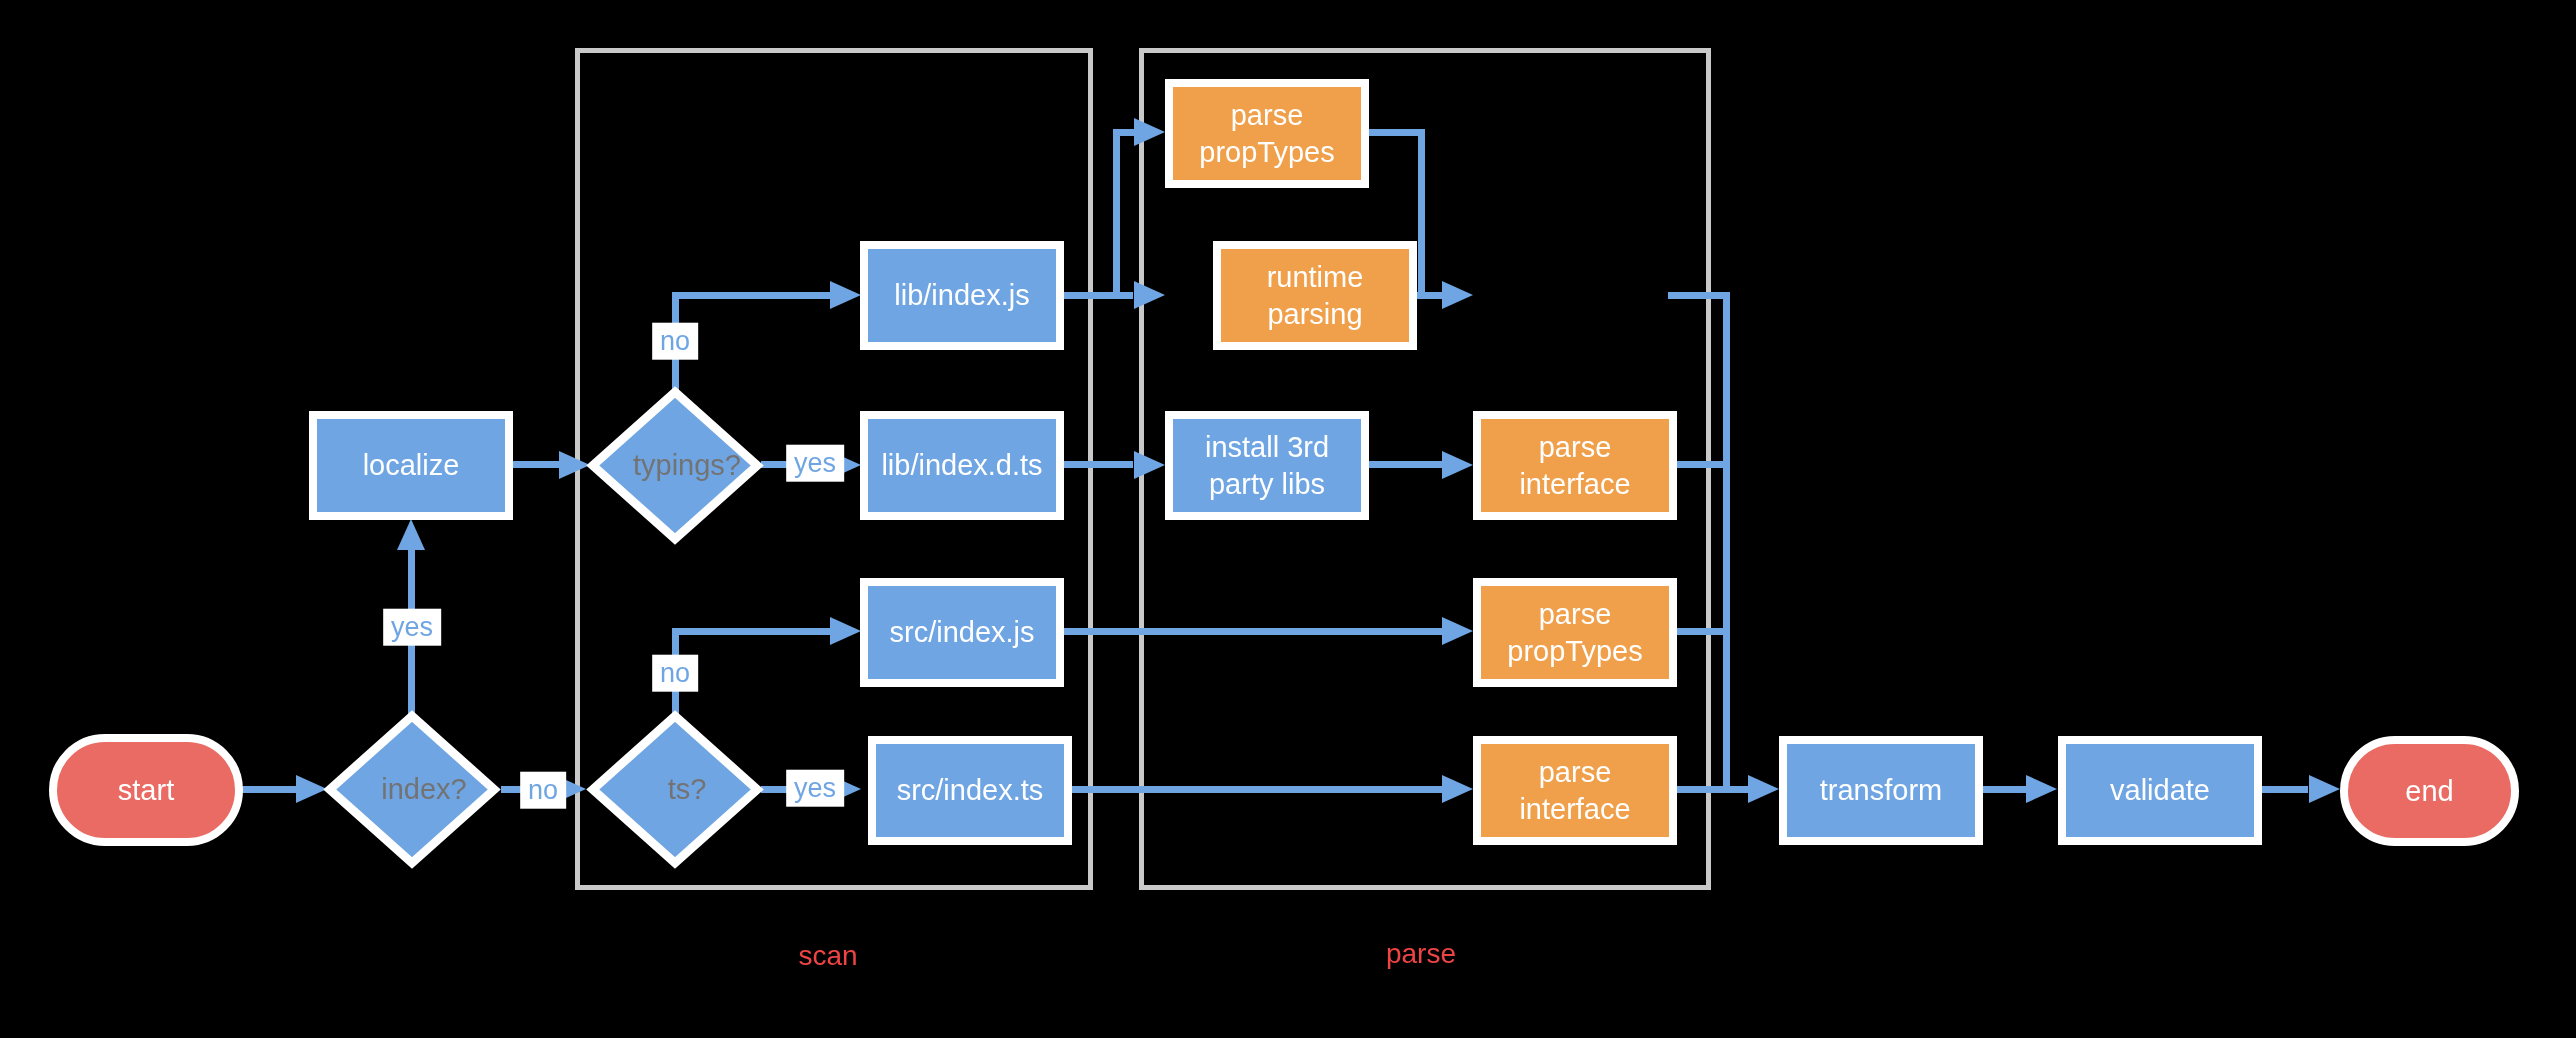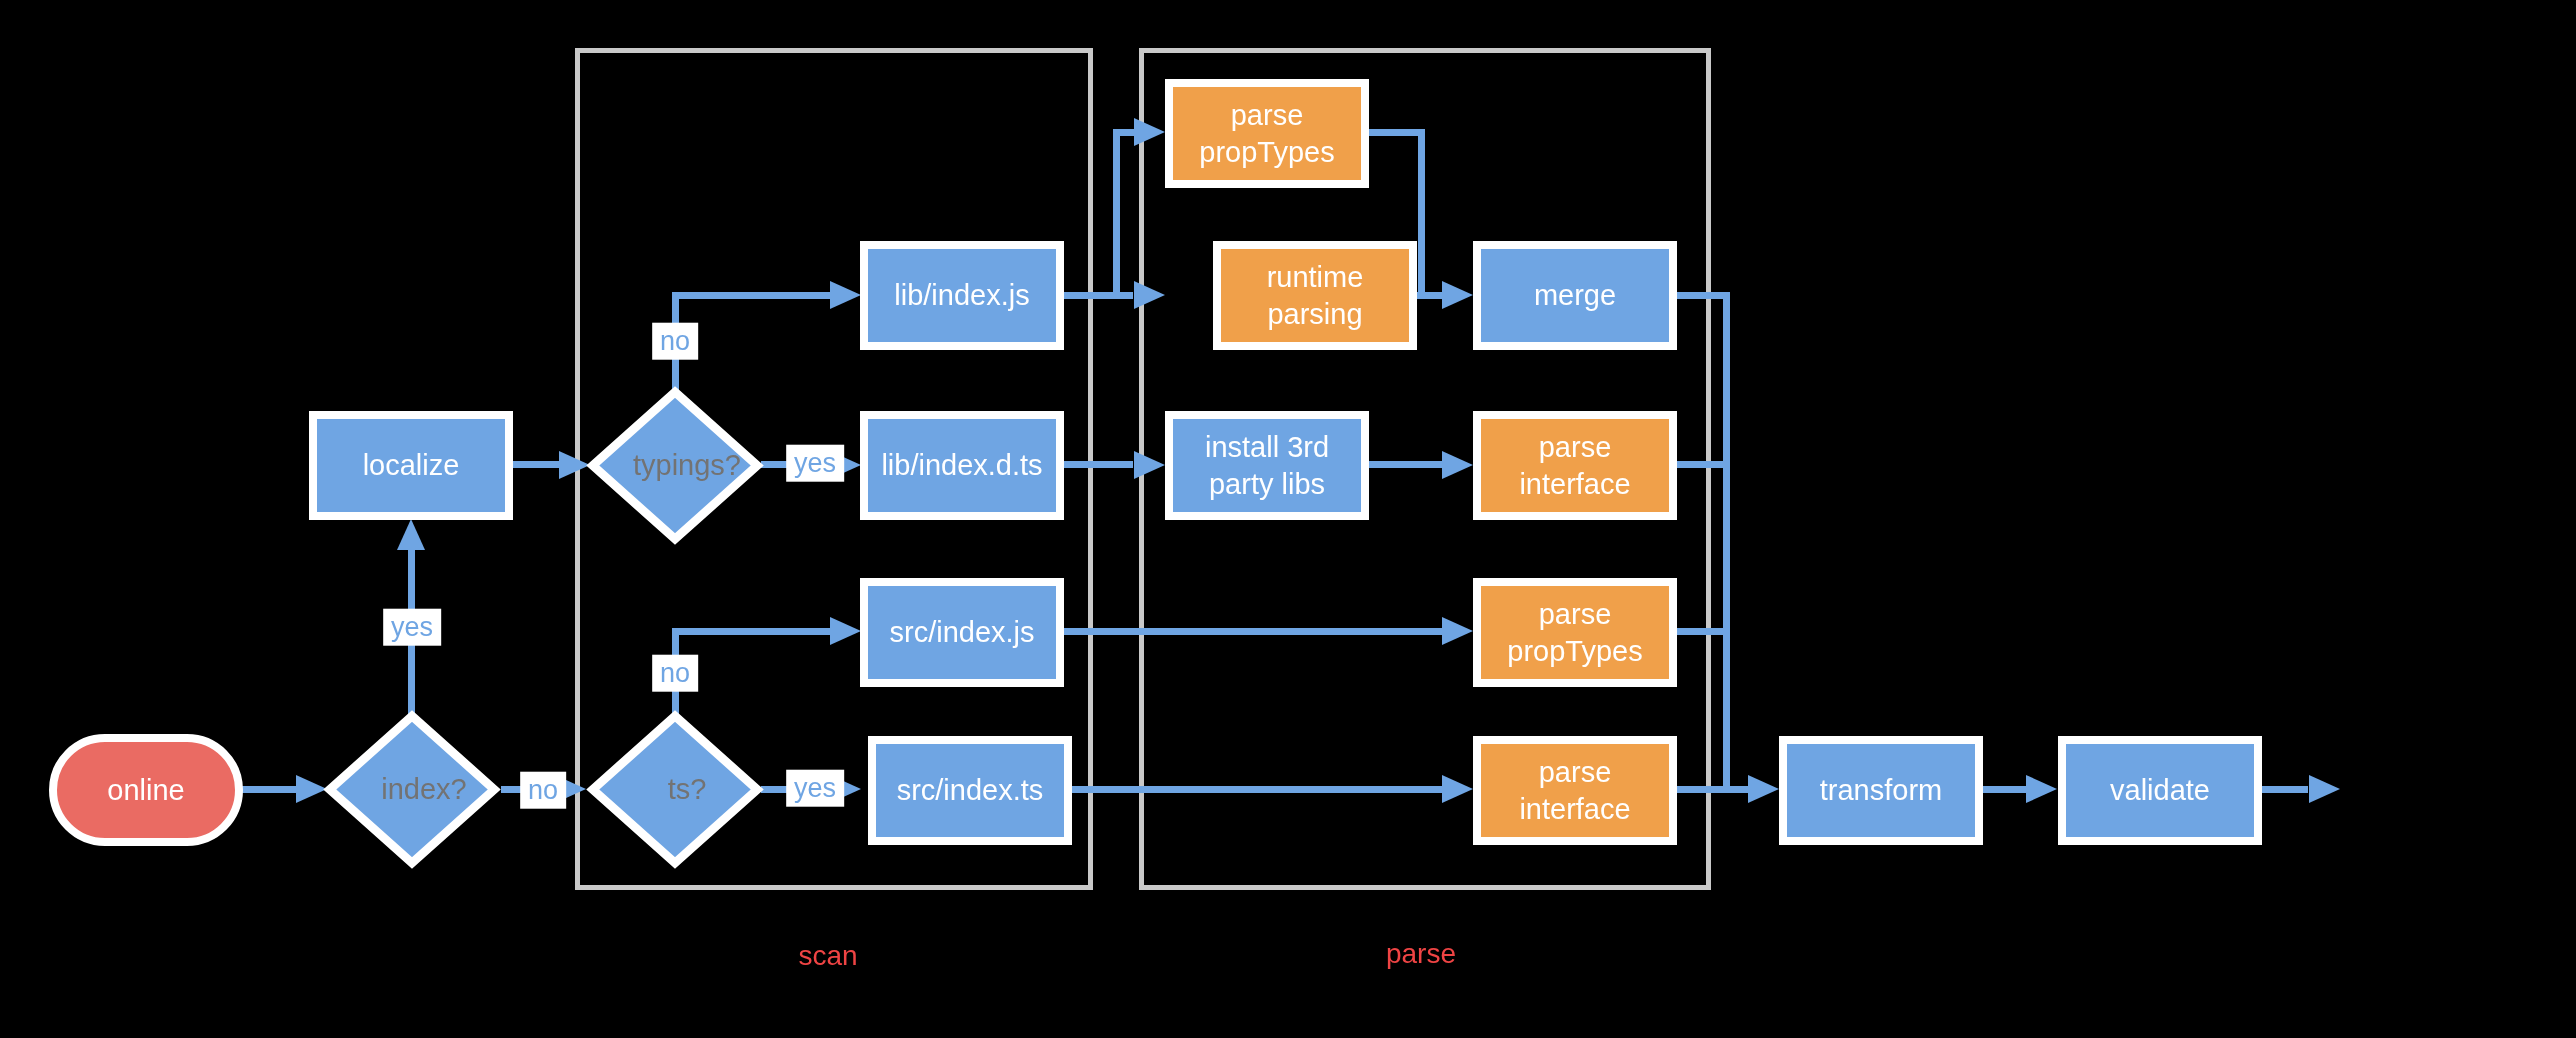--- a/index.html
+++ b/index.html
@@ -113,21 +113,22 @@
   <div class="ln" style="left:2252px;top:786px;width:56px;height:6.8px;"></div>
   <div class="ar" style="left:2309px;top:775px;"></div>
 
   <div class="elabel" style="left:543px;top:790px;">no</div>
   <div class="elabel" style="left:412px;top:627px;">yes</div>
   <div class="elabel" style="left:675px;top:341px;">no</div>
   <div class="elabel" style="left:815px;top:463px;">yes</div>
   <div class="elabel" style="left:675px;top:673px;">no</div>
   <div class="elabel" style="left:815px;top:788px;">yes</div>
 
-  <div class="node pill pill-start">online</div>
+  <div class="node pill pill-start">start</div>
+  <div class="node pill pill-end">end</div>
 
   <div class="decision" style="left:323px;top:710px;">
     <svg width="178" height="159" viewBox="0 0 184 164">
       <polygon points="92,6 177,82 92,158 7,82" fill="#6fa5e3" stroke="#ffffff" stroke-width="9"></polygon>
     </svg>
     <div class="dlabel">index?</div>
   </div>
   <div class="decision" style="left:586px;top:386px;">
     <svg width="178" height="159" viewBox="0 0 184 164">
       <polygon points="92,6 177,82 92,158 7,82" fill="#6fa5e3" stroke="#ffffff" stroke-width="9"></polygon>
@@ -141,21 +142,20 @@
     <div class="dlabel">ts?</div>
   </div>
 
   <div class="node proc" style="left:309px;top:411px;">localize</div>
   <div class="node proc" style="left:860px;top:241px;">lib/index.js</div>
   <div class="node proc" style="left:860px;top:411px;">lib/index.d.ts</div>
   <div class="node proc" style="left:860px;top:578px;">src/index.js</div>
   <div class="node proc" style="left:860px;top:736px;margin-left:8px;">src/index.ts</div>
   <div class="node proc" style="left:1165px;top:411px;">install 3rd
 party libs</div>
-  <div class="node proc" style="left:1473px;top:241px;">merge</div>
   <div class="node proc" style="left:1779px;top:736px;">transform</div>
   <div class="node proc" style="left:2058px;top:736px;">validate</div>
 
   <div class="node op" style="left:1165px;top:79px;">parse
 propTypes</div>
   <div class="node op" style="left:1213px;top:241px;">runtime
 parsing</div>
   <div class="node op" style="left:1473px;top:411px;">parse
 interface</div>
   <div class="node op" style="left:1473px;top:578px;">parse

